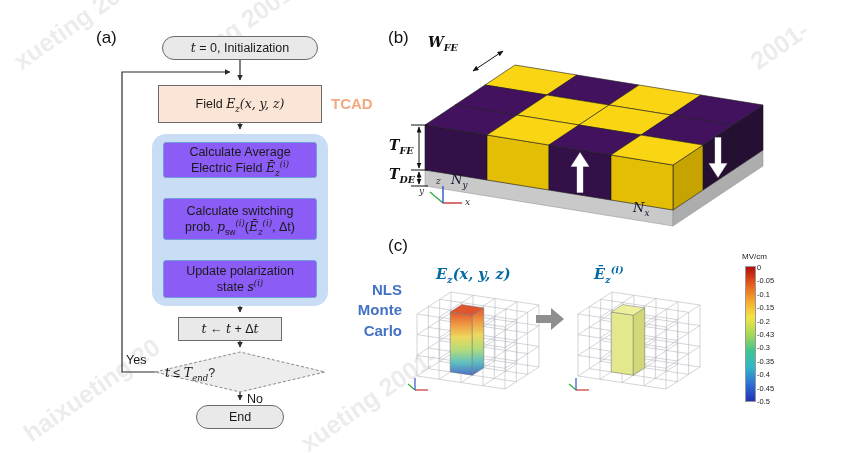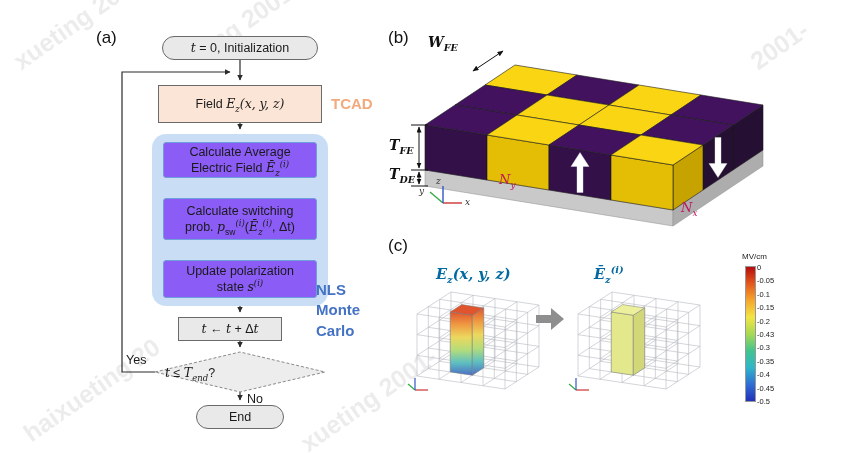--- a/index.html
+++ b/index.html
@@ -14,21 +14,21 @@
   .stadium{border-radius:13px;}
   .peach{background:#fbe5d6;}
   .container-blue{position:absolute;background:#c9def5;border-radius:14px;}
   .bluebox{background:#8b5cf6;border:1px solid #6f9fd8;border-radius:3px;}
   .lines{width:100%;}
   .math{font-family:"DejaVu Serif",serif;font-style:italic;}
   sub,sup{font-size:68%;line-height:0;}
   .fc-text{position:absolute;display:flex;align-items:center;justify-content:flex-start;text-align:center;font-size:12.5px;}
   .side-label{position:absolute;font-weight:700;font-size:15px;}
   .blabel{position:absolute;font-family:"DejaVu Serif",serif;font-style:italic;font-weight:700;font-size:14px;color:#111;}
-  .mlabel{position:absolute;font-family:"DejaVu Serif",serif;font-style:italic;font-size:13px;color:#be185d;margin-left:48px;}
+  .mlabel{position:absolute;font-family:"DejaVu Serif",serif;font-style:italic;font-size:13px;color:#0f172a;}
   .axlbl{position:absolute;font-family:"DejaVu Serif",serif;font-style:italic;font-size:9px;color:#333;}
   .ctitle{position:absolute;font-family:"DejaVu Serif",serif;font-style:italic;font-weight:700;font-size:14.5px;color:#0369a1;margin-top:21px;}
   .cb-unit{position:absolute;font-size:8px;color:#222;}
   .tick{position:absolute;font-size:7.5px;color:#222;left:0;white-space:nowrap;}
   #colorbar{position:absolute;border:0.5px solid #999;}
 </style>
 </head>
 <body>
 
 <div class="canvas">
@@ -87,21 +87,21 @@
     </div>
   </div>
 
   <div class="fc-box bluebox" style="left:163px;top:260px;width:154px;height:38px">
     <div class="lines">
       <div>Update polarization</div>
       <div><span>state </span><span class="math">s</span><sup class="math">(i)</sup></div>
     </div>
   </div>
 
-  <div class="abs" style="left: 316px; top: 280px; width: 86px; text-align: left; font-weight: 700; font-size: 15px; line-height: 1.35; color: rgb(68, 114, 196);">
+  <div class="abs" style="left: 316px; top: 280px; width: 86px; text-align: right; font-weight: 700; font-size: 15px; line-height: 1.35; color: rgb(68, 114, 196);">
     <div>NLS</div>
     <div>Monte Carlo</div>
   </div>
 
   <div class="fc-box" style="left:178px;top:317px;width:104px;height:24px">
     <div><span class="math">t</span><span> ← </span><span class="math">t</span><span> + Δ</span><span class="math">t</span></div>
   </div>
 
   <div class="fc-text" style="left:165px;top:358px;width:150px;height:28px">
     <div><span class="math">t</span><span> ≤ </span><span class="math">T</span><sub class="math">end</sub><span>?</span></div>

